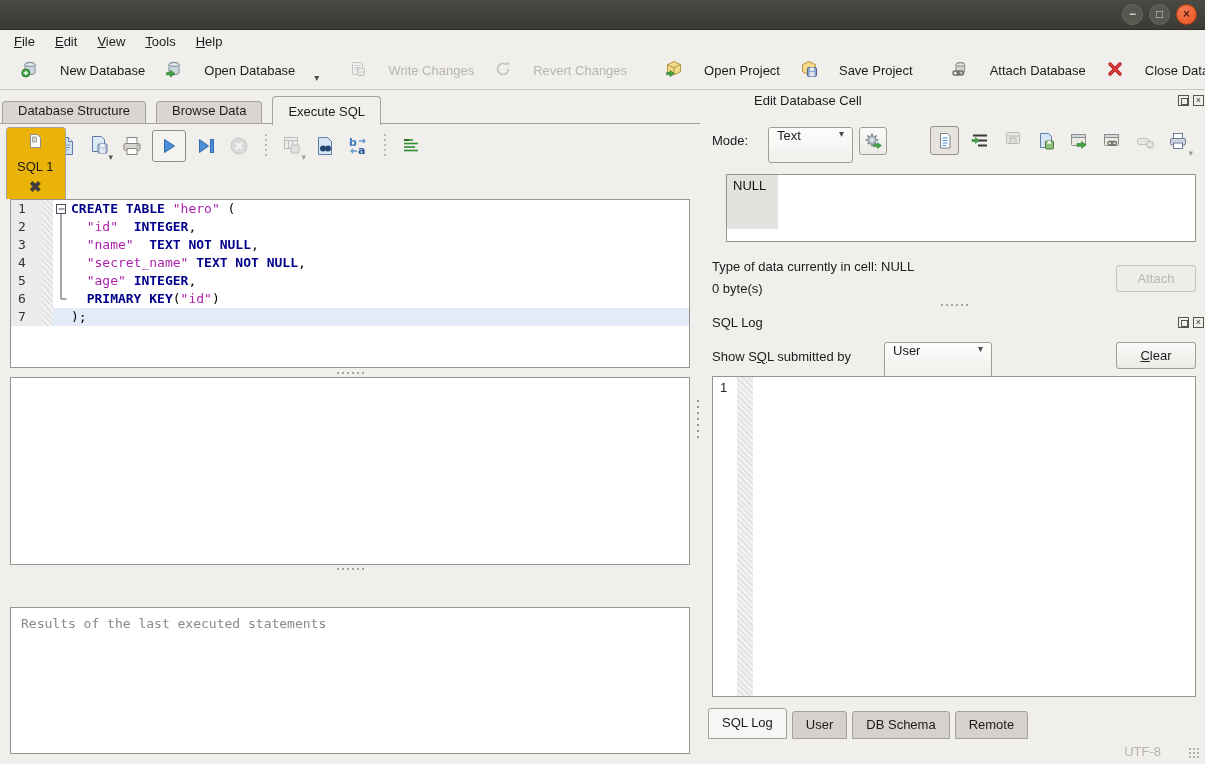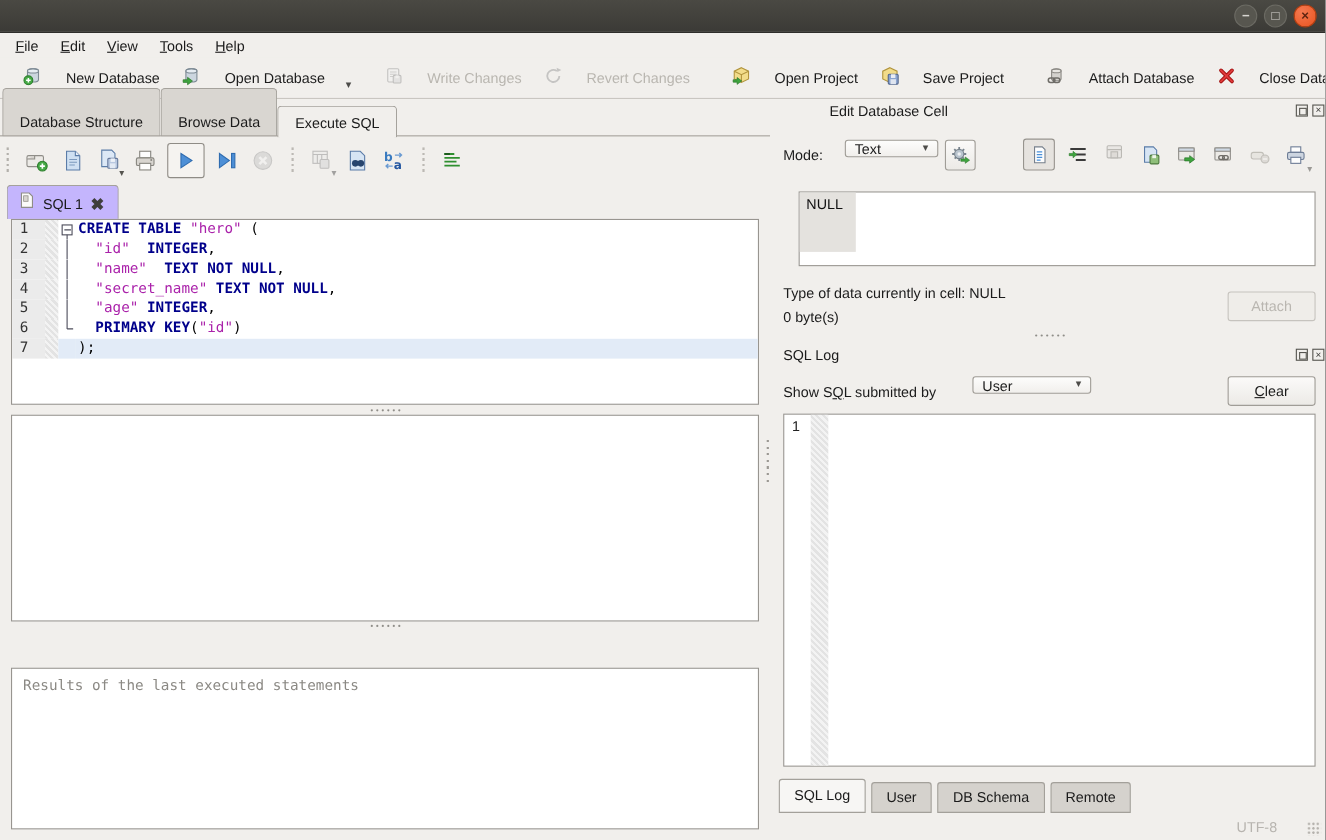--- a/index.html
+++ b/index.html
@@ -34,43 +34,43 @@
     background-image:repeating-linear-gradient(#bcb9b4 0 2px, transparent 2px 5px);
     background-size:2px 100%; background-repeat:repeat-y; background-position:2px 0; }
   .tb-btn { display:flex; align-items:center; gap:21px; padding:5px 9px; border-radius:3px; }
   .tb-btn .lbl { white-space:nowrap; }
   .tb-btn.disabled .lbl { color:#b9b6b0; }
   .tb-btn.disabled svg { opacity:.45; filter:grayscale(1); }
   .caret { font-size:10px; color:#4d4c49; line-height:6px; align-self:flex-end; margin-left:-2px; }
 
   
   .maintabs { position:absolute; left:0; top:96px; width:700px; height:28px; display:flex; align-items:flex-end; padding-left:2px; }
-  .maintab { padding:22px 15px 6px 15px; background:#d9d6d1; border:1px solid #a5a29c; border-bottom:none;
-    border-radius:4px 4px 0 0; margin-right:0; position:relative; }
+  .maintab { padding:1px 15px 6px 15px; background:#d9d6d1; border:1px solid #a5a29c; border-bottom:none;
+    border-radius:4px 4px 0 0; margin-right:10px; position:relative; }
   .maintab.active { background:#f1efec; padding-top:7px; z-index:3; }
   .tabline { position:absolute; left:0; top:123px; width:700px; height:1px; background:#a5a29c; z-index:1; }
   .maintab.active { margin-bottom:-1px; }
 
   
   .sqlbar { position:absolute; left:2px; top:128px; width:690px; height:36px; display:flex; align-items:center; gap:7px; }
   .sicon { width:26px; height:26px; display:flex; align-items:center; justify-content:center; }
   .sicon.disabled { opacity:.5; filter:grayscale(1); }
   .hoverbox { width:34px; height:32px; border:1px solid #8f8c86; border-radius:3px; background:#f5f3f0;
     display:flex; align-items:center; justify-content:center; }
   .sicon .with-caret { position:relative; }
   .mini-caret { position:absolute; right:-3px; bottom:-3px; font-size:9px; color:#55544f; }
 
   
   .tooltip { position:absolute; left:168px; top:163px; background:#feffdc; border:1px solid #1c1c1c;
     padding:3px 8px 4px 8px; white-space:nowrap; z-index:20; font-size:13px; }
 
   
   .sqltabrow { position:absolute; left:6px; top:169px; height:30px; display:flex; align-items:flex-end; }
-  .sqltab { display:flex; align-items:flex-end; gap:7px; padding:5px 12px 6px 10px; background:#c4b5fd;
-    border:1px solid #a5a29c; border-bottom:none; border-radius:4px 4px 0 0; }
+  .sqltab { display:flex; align-items:center; gap:7px; padding:5px 12px 6px 10px; background:#eab308;
+    border:1px solid #a5a29c; border-bottom:none; border-radius:4px 4px 0 0;flex-direction:column; }
   .sqltab .x { font-weight:bold; color:#3f3e3c; font-size:15px; line-height:12px; }
 
   
   .pane { position:absolute; background:#fff; border:1px solid #989590; }
   .editor { left:10px; top:199px; width:680px; height:169px; font-family:"DejaVu Sans Mono", monospace; font-size:13px; overflow:hidden; }
   .code-row { display:flex; height:18px; line-height:18px; white-space:pre; }
   .ln { width:30px; padding-left:7px; background:#ebebeb; color:#333333; flex:0 0 auto; }
   .hatch { width:12px; flex:0 0 auto; background:repeating-linear-gradient(45deg,#e3e3e3 0 2px,#f3f3f3 2px 4px); }
   .foldcol { width:16px; flex:0 0 auto; position:relative; }
   .codeline { flex:1; padding-left:2px; }
@@ -86,21 +86,21 @@
   .botpane { left:10px; top:573px; width:680px; height:147px;margin-top:34px; }
   .placeholder { padding:8px 10px; color:#8b8984; font-family:"DejaVu Sans Mono", monospace; font-size:13px; }
 
   
   .dock-title { position:absolute; font-size:13px; color:#1b1b1b; }
   .dockbtns { position:absolute; display:flex; gap:4px; }
   .dockbtn { width:11px; height:11px; border:1px solid #55544f; position:relative; background:#f1efec;
     font-size:9px; line-height:9px; text-align:center; color:#3c3b38; }
   .dockbtn.float::after { content:""; position:absolute; left:2px; top:2px; width:5px; height:5px; border:1px solid #55544f; background:#f1efec; }
 
-  .fakeselect { position:absolute; height:16px; border:1px solid #a09d97; border-radius:3px;
+  .fakeselect { position:absolute; height:36px; border:1px solid #a09d97; border-radius:3px;
     background:linear-gradient(#fdfdfc,#f1efec); display:flex; padding:0 8px; }
   .fakeselect .sel-caret { margin-left:auto; font-size:10px; color:#4d4c49; }
   .btn { position:absolute; height:27px; border:1px solid #a09d97; border-radius:3px;
     background:linear-gradient(#fbfaf9,#eceae6); display:flex; align-items:center; justify-content:center; }
   .btn.disabled { color:#b9b6b0; background:#efede9; border-color:#c6c3be; }
   .iconbtn { border:1px solid #a09d97; border-radius:3px; background:linear-gradient(#fbfaf9,#eceae6);
     display:flex; align-items:center; justify-content:center; }
   .flaticon { display:flex; align-items:center; justify-content:center; }
   .pressed { border:1px solid #97948e; border-radius:3px; background:#e6e3df; }
 

